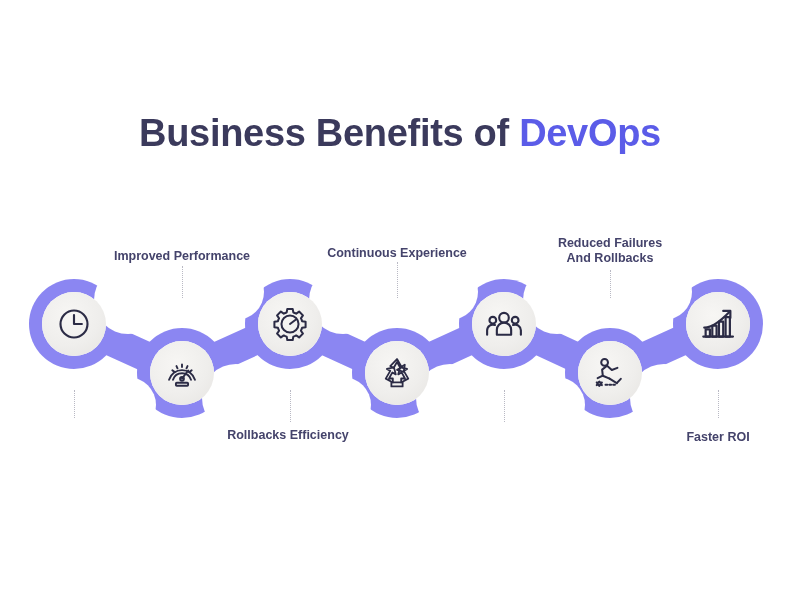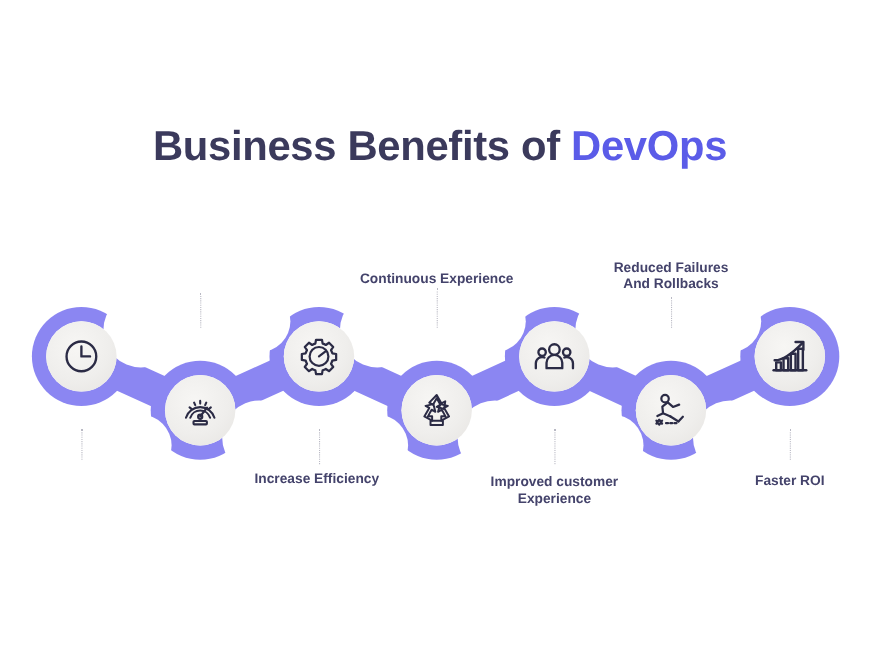--- a/index.html
+++ b/index.html
@@ -231,26 +231,25 @@
 
   <div class="leader" style="left:74px;  top:390px; height:28px;"></div>
   <div class="leader" style="left:182px; top:266px; height:32px;"></div>
   <div class="leader" style="left:290px; top:390px; height:32px;"></div>
   <div class="leader" style="left:397px; top:262px; height:36px;"></div>
   <div class="leader" style="left:504px; top:390px; height:32px;"></div>
   <div class="leader" style="left:610px; top:270px; height:28px;"></div>
   <div class="leader" style="left:718px; top:390px; height:28px;"></div>
 
 
-
-  <div class="label bottom" style="left:218px; top:428px; width:140px;">Increase Efficiency</div>
+  <div class="label top" style="left:102px; top:249px; width:160px;">Improved Performance</div>
+
+  <div class="label bottom" style="left:218px; top:428px; width:140px;">Rollbacks Efficiency</div>
 
   <div class="label top" style="left:307px; top:246px; width:180px;">Continuous Experience</div>
 
-  <div class="label bottom" style="left:429px; top:431px; width:150px;">Improved customer
-Experience</div>
 
   <div class="label bottom" style="left:648px; top:430px; width:140px;">Faster ROI</div>
 
   <div class="label top" style="left:535px; top:236px; width:150px;">Reduced Failures
 And Rollbacks</div>
 
 </div>
 
 </body></html>

